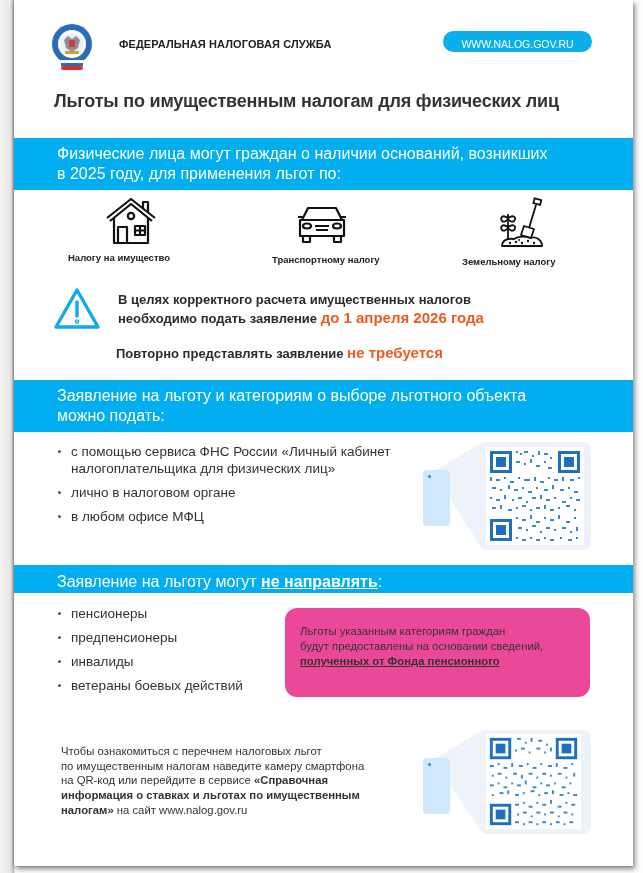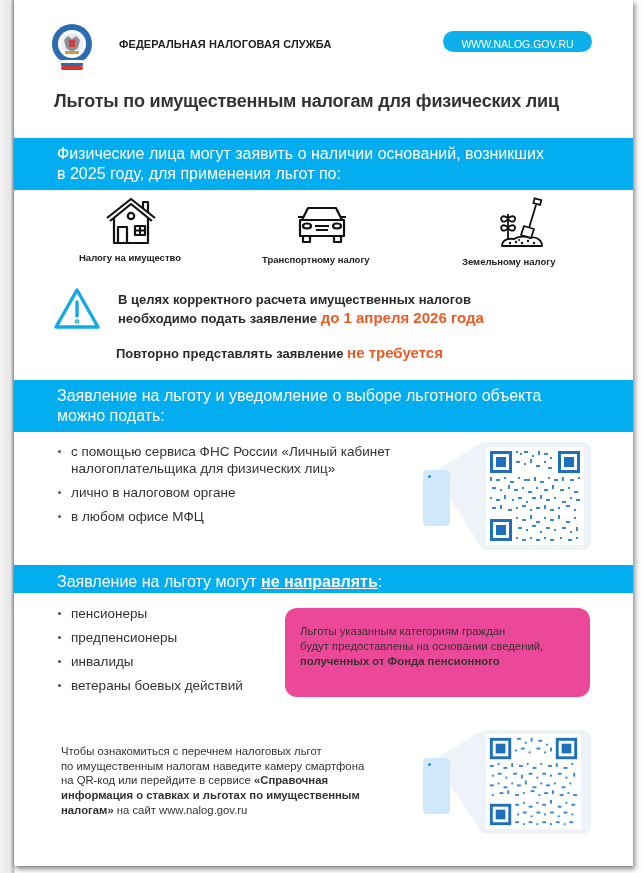--- a/index.html
+++ b/index.html
@@ -64,21 +64,21 @@
   .list2 { left: 42px; top: 605px; width: 240px; }
   .list2 li { margin-bottom: 7px; }
 
   
   .info-box {
     left: 271px; top: 608px; width: 305px; height: 89px;
     background: #ec4899; border-radius: 12px;
     padding: 16px 0 0 15px;
     font-size: 11.3px; line-height: 15px; color: #333;
   }
-  .info-box b { font-weight: bold; }
+  .info-box b { font-weight: bold; text-decoration: underline; }
 
   
   .qr-wrap { position: absolute; }
   .qr-card { position: absolute; background: #eef3fa; border-radius: 8px; }
   .qr-phone { position: absolute; width: 27px; height: 56px; background: #cfe8fb; border-radius: 4px; }
   .qr-dot { position: absolute; width: 3px; height: 3px; background: #1a8fe0; border-radius: 50%; }
   .qr-beam { position: absolute; }
   .qr-code { position: absolute; background: #fff; }
 
   .bottom-text {
@@ -104,50 +104,50 @@
       <rect x="11" y="41" width="22" height="3" fill="#2a6db5"></rect>
       <rect x="11" y="44" width="22" height="4" fill="#d6332f" rx="2"></rect>
     </svg>
   </div>
   <div class="abs agency">ФЕДЕРАЛЬНАЯ НАЛОГОВАЯ СЛУЖБА</div>
   <div class="abs site-btn">WWW.NALOG.GOV.RU</div>
 
   <div class="abs title">Льготы по имущественным налогам для физических лиц</div>
 
   <div class="banner b1">
-    <div>Физические лица могут заявить о наличии оснований, возникших</div>
+    <div>Физические лица могут граждан о наличии оснований, возникших</div>
     <div>в 2025 году, для применения льгот по:</div>
   </div>
 
   <div class="ico" style="left:91px; top:196px;">
     <svg width="52" height="50" viewBox="0 0 52 50" fill="none" stroke="#111" stroke-width="2.2" stroke-linejoin="round">
       <path d="M2 22 L26 3 L50 22"></path>
       <path d="M5 25 L26 8 L47 25"></path>
       <path d="M38 12 V6 H43 V16"></path>
       <path d="M9 22 V47 H43 V22"></path>
       <circle cx="26" cy="20" r="3.2"></circle>
       <rect x="13" y="31" width="9" height="16"></rect>
       <rect x="30" y="30" width="10" height="9"></rect>
       <path d="M35 30 V39 M30 34.5 H40"></path>
     </svg>
   </div>
-  <div class="ico-label" style="left:65px; top:252px;">Налогу на имущество</div>
+  <div class="ico-label" style="left:54px; top:252px;">Налогу на имущество</div>
 
   <div class="ico" style="left:282px; top:204px;">
     <svg width="52" height="40" viewBox="0 0 52 40" fill="none" stroke="#111" stroke-width="2.2" stroke-linejoin="round">
       <path d="M12 4 H40 L46 16 H6 Z"></path>
       <path d="M4 16 H48 V32 H4 Z"></path>
       <path d="M2 13 H7 M45 13 H50"></path>
       <ellipse cx="11" cy="22" rx="4" ry="2.5"></ellipse>
       <ellipse cx="41" cy="22" rx="4" ry="2.5"></ellipse>
       <path d="M19 22 H33 M20 26 H32"></path>
       <path d="M7 32 V38 H14 V32 M38 32 V38 H45 V32"></path>
     </svg>
   </div>
-  <div class="ico-label" style="left:248px; top:254px;">Транспортному налогу</div>
+  <div class="ico-label" style="left:258px; top:254px;">Транспортному налогу</div>
 
   <div class="ico" style="left:484px; top:196px;">
     <svg width="48" height="54" viewBox="0 0 48 54" fill="none" stroke="#111" stroke-width="1.8" stroke-linejoin="round">
       <rect x="36" y="3" width="7" height="5" transform="rotate(15 39 5)"></rect>
       <path d="M38 9 L31 32"></path>
       <path d="M26 30 L36 33 L33 42 L23 39 Z"></path>
       <path d="M10 18 V44"></path>
       <path d="M10 22 C4 18 2 22 4 25 C6 27 10 24 10 22 Z"></path>
       <path d="M10 22 C16 18 19 22 16 25 C14 27 10 24 10 22 Z"></path>
       <path d="M10 31 C4 27 2 31 4 34 C6 36 10 33 10 31 Z"></path>
@@ -174,21 +174,21 @@
   </div>
   <div class="abs warn-text">
     <div>В целях корректного расчета имущественных налогов</div>
     <div><span>необходимо подать заявление </span><span class="orange">до 1 апреля 2026 года</span></div>
   </div>
   <div class="abs repeat">
     <span>Повторно представлять заявление </span><span class="orange">не требуется</span>
   </div>
 
   <div class="banner b2">
-    <div>Заявление на льготу и уведомление о выборе льготного объекта</div>
+    <div>Заявление на льготу и категориям о выборе льготного объекта</div>
     <div>можно подать:</div>
   </div>
 
   <ul class="bul list1">
     <li><span>с помощью сервиса ФНС России «Личный кабинет</span><br><span>налогоплательщика для физических лиц»</span></li>
     <li>лично в налоговом органе</li>
     <li>в любом офисе МФЦ</li>
   </ul>
 
   <div class="qr-wrap" style="left:409px; top:440px; width:170px; height:120px;">

